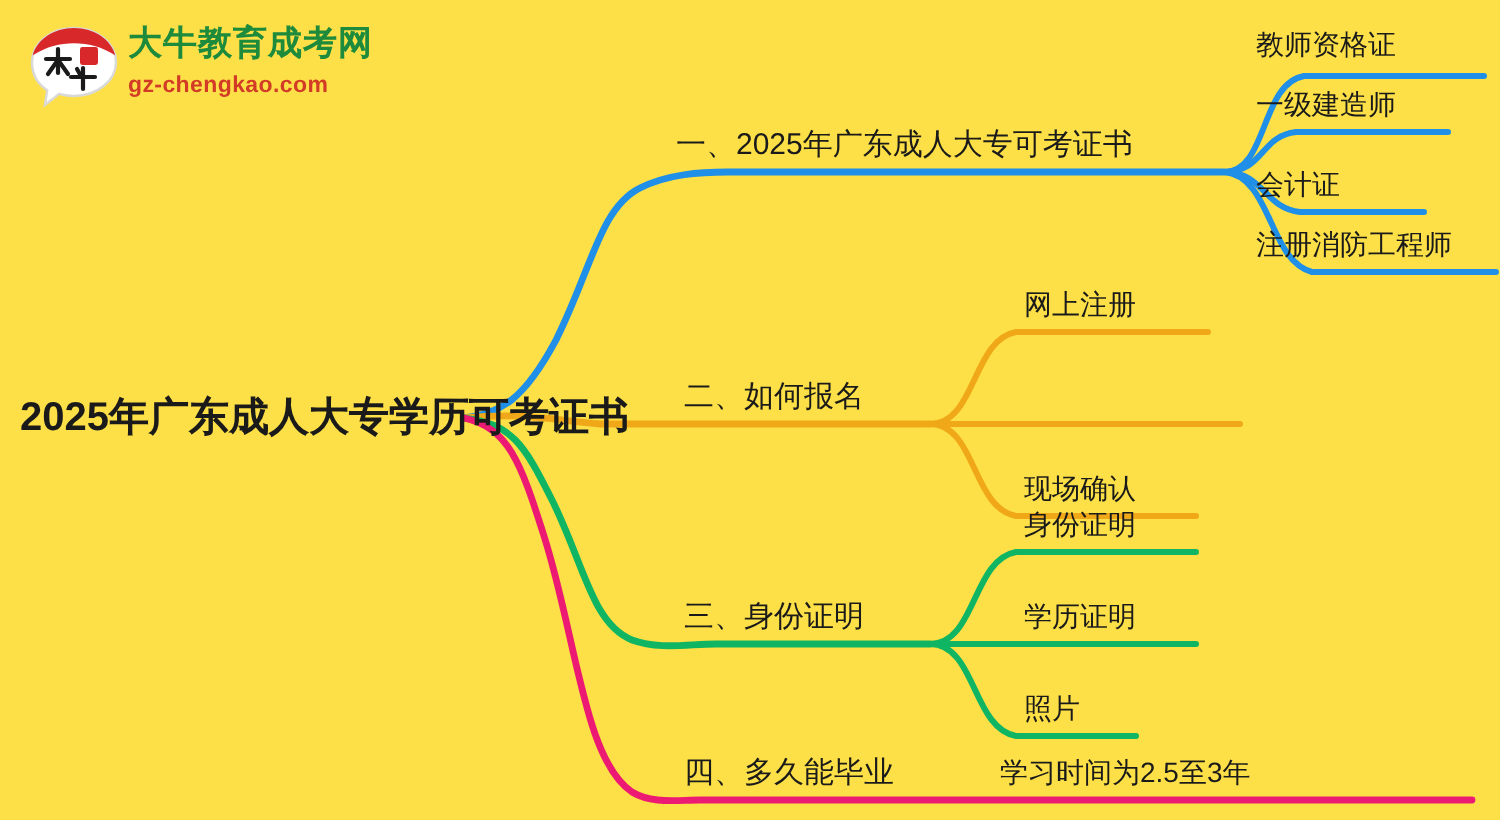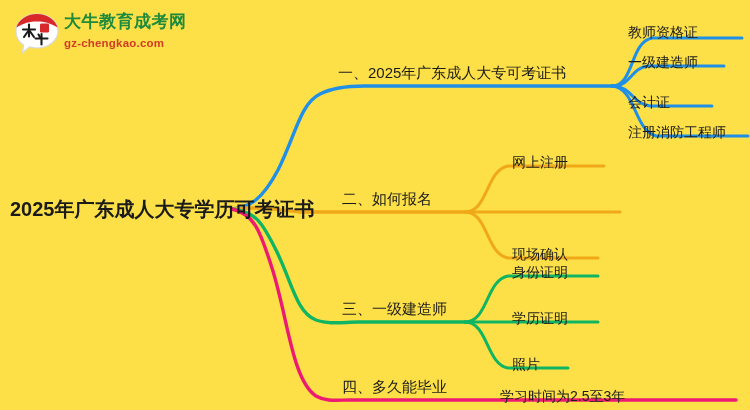--- a/index.html
+++ b/index.html
@@ -74,21 +74,20 @@
     line-height: 18px;
     font-weight: bold;
   }
   .node-l1 {
     font-size: 15px;
     line-height: 18px;
   }
   .node-l2 {
     font-size: 14px;
     line-height: 17px;
-    margin-top: 10px;
   }
 </style>
 </head>
 <body>
 
 <div id="canvas">
 
   <svg id="wires" viewBox="0 0 750 410" xmlns="http://www.w3.org/2000/svg">
 
     <g>
@@ -153,21 +152,21 @@
   <div class="node node-l2" style="left:628px; top:14px;">教师资格证</div>
   <div class="node node-l2" style="left:628px; top:44px;">一级建造师</div>
   <div class="node node-l2" style="left:628px; top:84px;">会计证</div>
   <div class="node node-l1" style="left:342px; top:190px;">二、如何报名</div>
 
   <div class="node node-l2" style="left:628px; top:114px;">注册消防工程师</div>
 
   <div class="node node-l2" style="left:512px; top:144px;text-align:center;">网上注册</div>
   <div class="node node-l2" style="left:512px; top:236px;">现场确认</div>
 
-  <div class="node node-l1" style="left:342px; top:300px;">三、一级建造师</div>
+  <div class="node node-l1" style="left:342px; top:300px;">三、身份证明</div>
 
   <div class="node node-l2" style="left:512px; top:254px;">身份证明</div>
   <div class="node node-l2" style="left:512px; top:300px;">学历证明</div>
   <div class="node node-l2" style="left:512px; top:346px;">照片</div>
 
   <div class="node node-l1" style="left:342px; top:378px;">四、多久能毕业</div>
   <div class="node node-l2" style="left:500px; top:378px;">学习时间为2.5至3年</div>
 
 </div>
 

